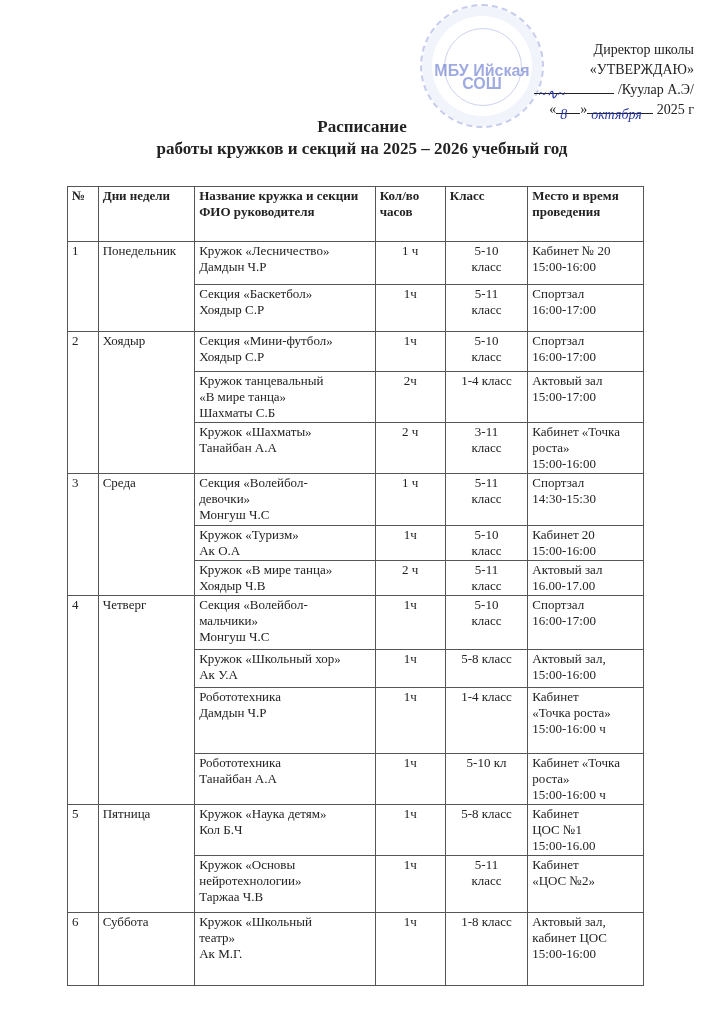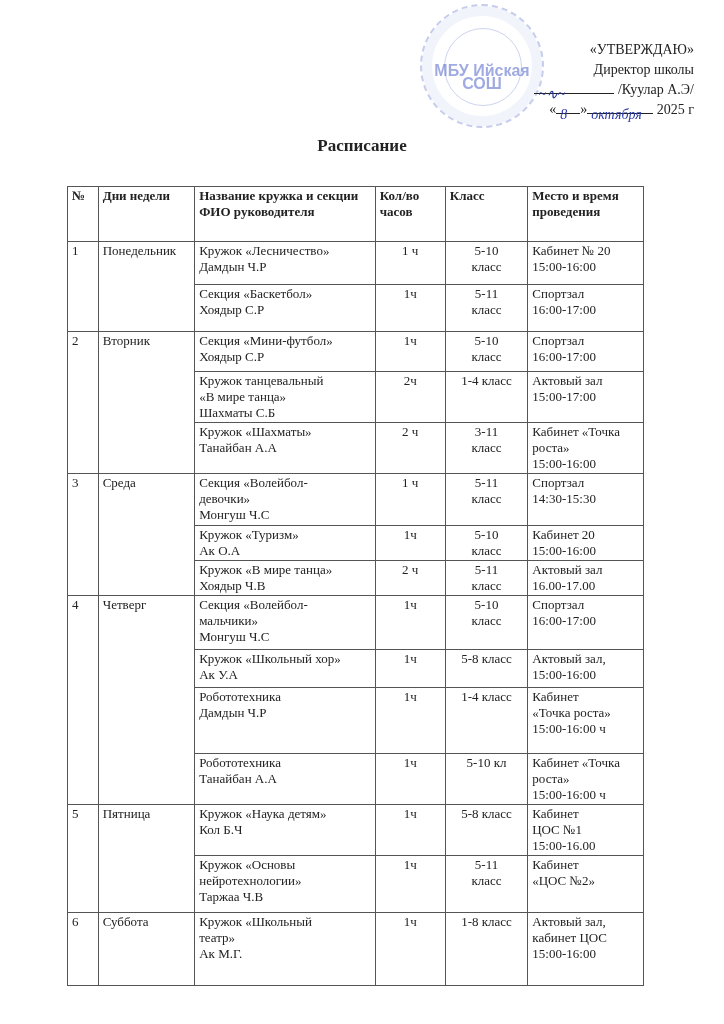--- a/index.html
+++ b/index.html
@@ -9,53 +9,54 @@
            border-radius: 50%; border: 2px dashed rgba(90,110,200,0.35);
            box-shadow: inset 0 0 0 10px rgba(90,110,200,0.08); }
   .stamp-inner { position: absolute; left: 22px; top: 22px; width: 76px; height: 76px;
                  border-radius: 50%; border: 1px solid rgba(90,110,200,0.3); }
   .stamp-text { position: absolute; left: 0; right: 0; top: 58px; text-align: center;
                 font-family: "Liberation Sans", sans-serif; font-weight: bold; font-size: 16px;
                 color: rgba(80,100,200,0.55); line-height: 13px; }
   .approve { position: absolute; right: 30px; top: 40px; text-align: right; font-size: 14px; line-height: 20px; }
   .sig { display:inline-block; width: 80px; border-bottom: 1px solid #222; position: relative; }
   .sig-scrawl { position:absolute; left: 4px; top: -8px; color: #2a3aa8; font-style: italic; font-size: 14px; }
-  .title { position: absolute; left: 0; right: 0; top: 135px; text-align: center; font-weight: bold; font-size: 17px; line-height: 22px; }
+  .title { position: absolute; left: 0; right: 0; top: 116px; text-align: center; font-weight: bold; font-size: 17px; line-height: 22px; }
   table.sched { position: absolute; left: 67px; top: 186px; width: 577px; border-collapse: collapse; font-size: 13px; line-height: 16px; }
   table.sched td, table.sched th { border: 1px solid #555; vertical-align: top; padding: 1px 4px; }
   table.sched th { font-weight: bold; text-align: left; height: 52px; }
   .c-num { width: 22px; } .c-day { width: 88px; } .c-name { width: 174px; }
   .c-hrs { width: 62px; text-align: center; font-family: Liberation Serif, serif; } .c-cls { width: 75px; text-align: center; } .c-place { width: 108px; }
   td.mid { vertical-align: middle; }
   .pre { white-space: pre-line; }
 </style>
 </head>
 <body>
 
 <div class="stamp">
   <div class="stamp-inner"></div>
   <div class="stamp-text pre">МБУ Ийская
 СОШ</div>
 </div>
 
 <div class="approve">
+  <div>Директор школы</div>
   <div>«УТВЕРЖДАЮ»</div>
-  <div>Директор школы</div>
   <div>
     <span class="sig"><span class="sig-scrawl">~∿~</span></span>
     <span>/Куулар А.Э/</span>
   </div>
   <div>
     <span>«</span><span class="sig" style="width:24px"><span class="sig-scrawl">8</span></span>»<span class="sig" style="width:66px"><span class="sig-scrawl">октября</span></span>
     <span>2025 г</span>
   </div>
 </div>
 
 <div class="title">
   <div>Расписание</div>
+  <div>работы кружков и секций на 2025 – 2026 учебный год</div>
 </div>
 
 <table class="sched">
   <thead>
     <tr>
       <th class="c-num">№</th>
       <th class="c-day">Дни недели</th>
       <th class="c-name">Название кружка и секции ФИО руководителя</th>
       <th class="c-hrs" style="text-align:left">Кол/во часов</th>
       <th class="c-cls" style="text-align:left">Класс</th>
@@ -80,21 +81,21 @@
 Хоядыр С.Р</td>
       <td class="c-hrs">1ч</td>
       <td class="c-cls pre mid">5-11
 класс</td>
       <td class="pre">Спортзал
 16:00-17:00</td>
     </tr>
 
     <tr style="height:40px">
       <td rowspan="3">2</td>
-      <td rowspan="3">Вторник</td>
+      <td rowspan="3">Хоядыр</td>
       <td class="pre">Секция «Мини-футбол»
 Хоядыр С.Р</td>
       <td class="c-hrs">1ч</td>
       <td class="c-cls pre">5-10
 класс</td>
       <td class="pre">Спортзал
 16:00-17:00</td>
     </tr>
     <tr style="height:50px">
       <td class="pre">Кружок танцевальный

